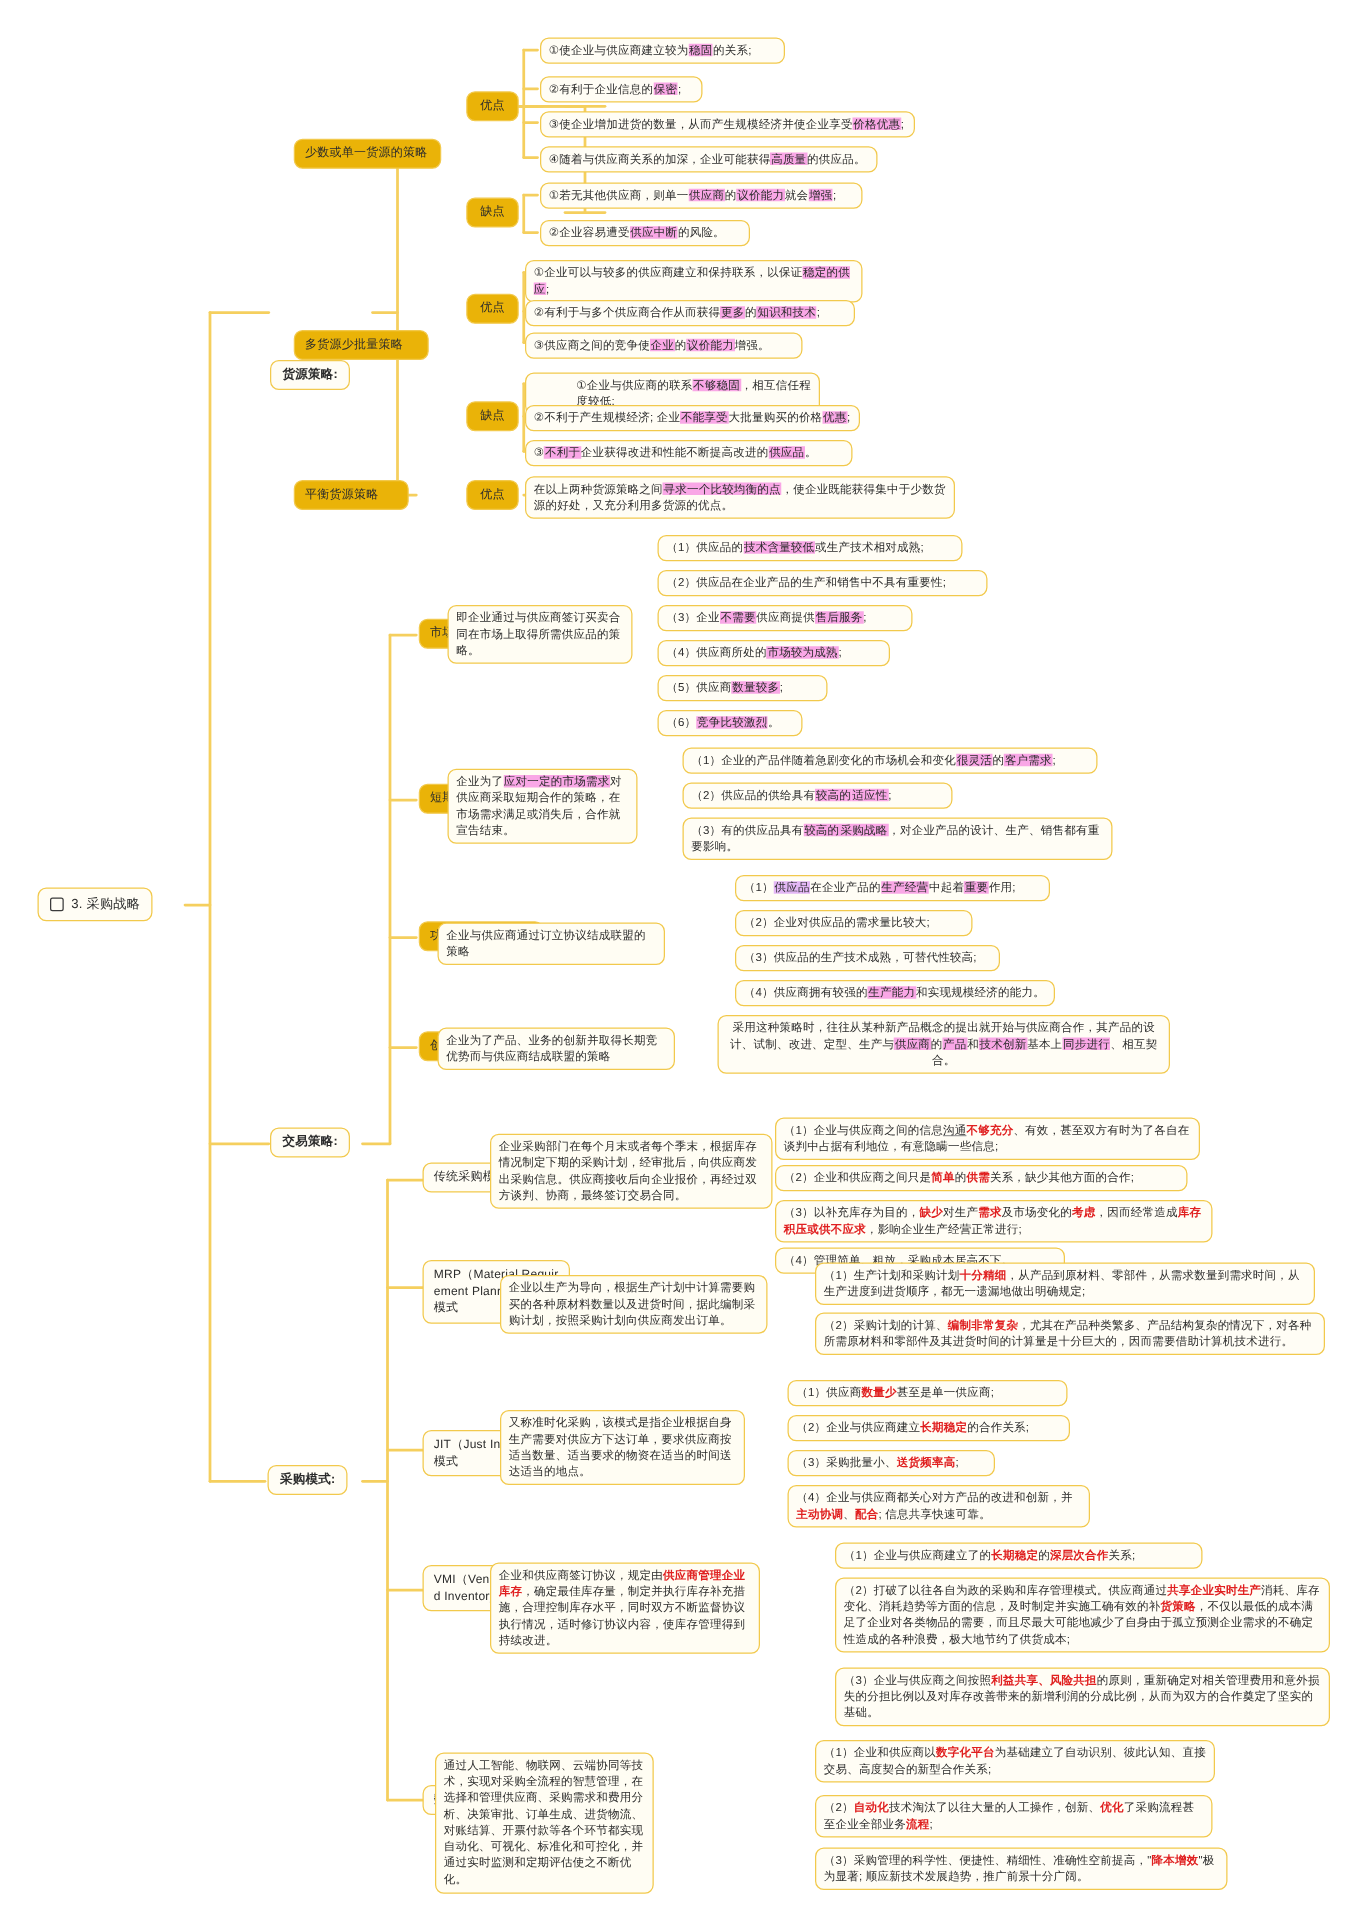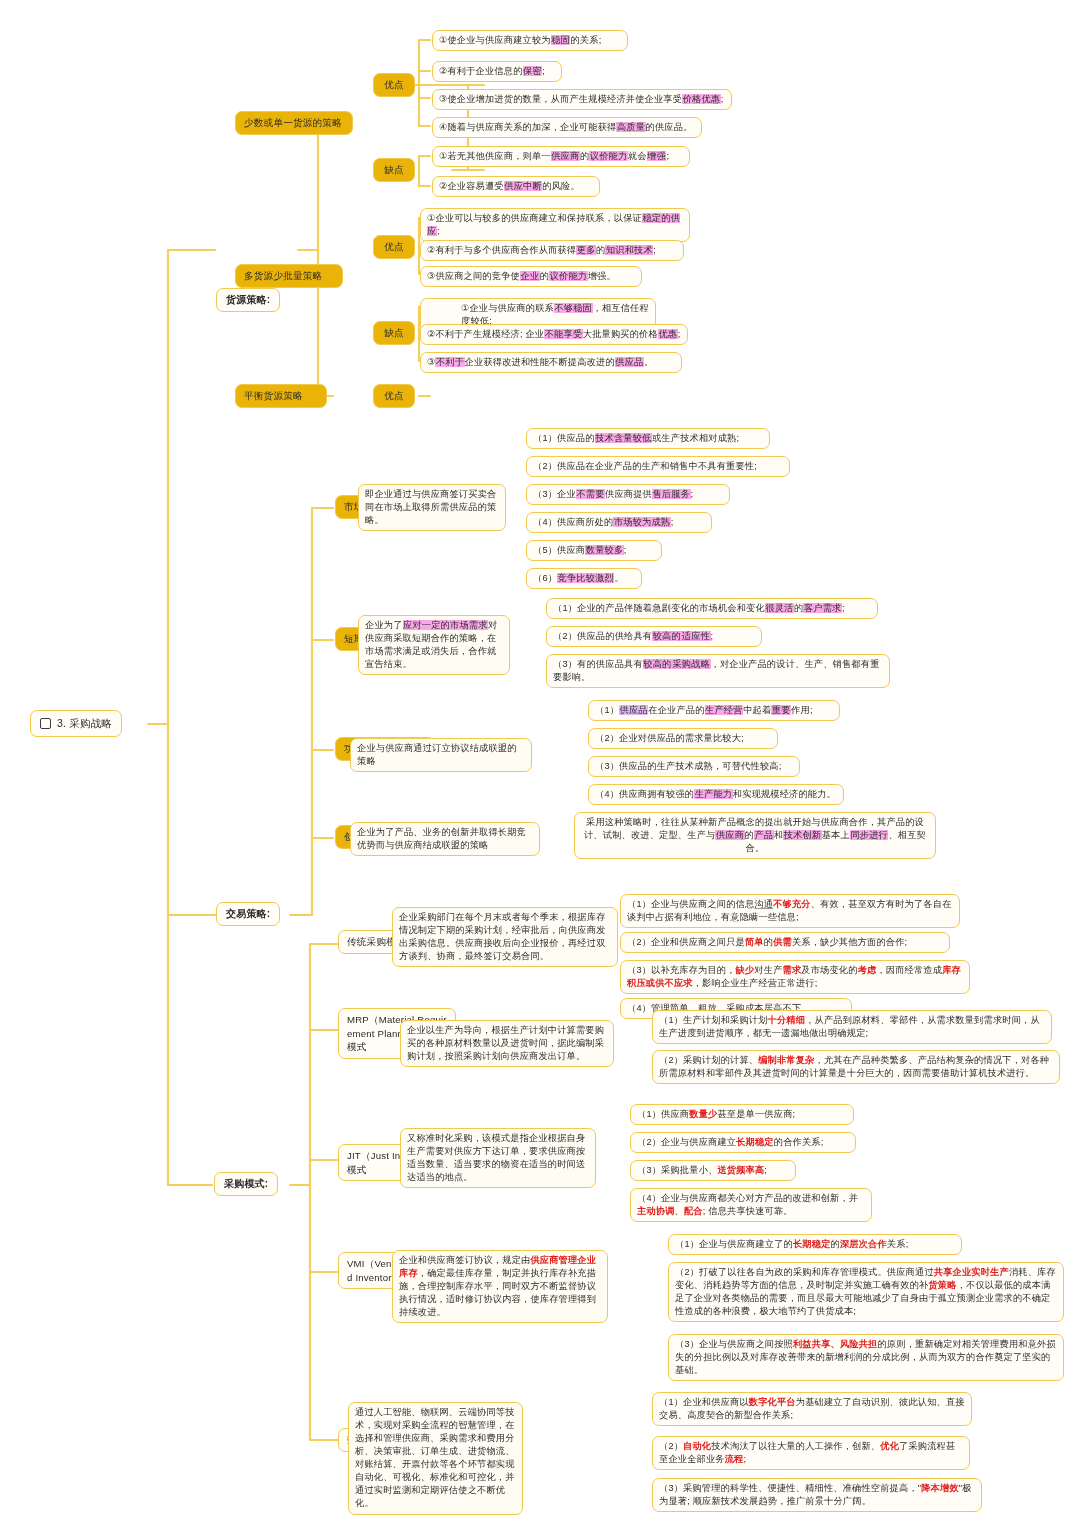--- a/index.html
+++ b/index.html
@@ -163,20 +163,21 @@
   <div class="node" style="left:432px; top:146px; width:258px;"><span>①若无其他供应商，则单一<mark class="pk">供应商</mark>的<mark class="pk">议价能力</mark>就会<mark class="pk">增强</mark>;</span></div>
   <div class="node" style="left:432px; top:176px; width:168px;"><span>②企业容易遭受<mark class="pk">供应中断</mark>的风险。</span></div>
 
   <div class="node" style="left:420px; top:208px; width:270px;"><span>①企业可以与较多的供应商建立和保持联系，以保证<mark class="pk">稳定的供应</mark>;</span></div>
   <div class="node" style="left:420px; top:240px; width:264px;"><span>②有利于与多个供应商合作从而获得<mark class="pk">更多</mark>的<mark class="pk">知识和技术</mark>;</span></div>
   <div class="node" style="left:420px; top:266px; width:222px;"><span>③供应商之间的竞争使<mark class="pk">企业</mark>的<mark class="pk">议价能力</mark>增强。</span></div>
   <div class="node" style="left:420px; top:298px; width:236px;padding-left:40px;"><span>①企业与供应商的联系<mark class="pk">不够稳固</mark>，相互信任程度较低;</span></div>
   <div class="node" style="left:420px; top:324px; width:268px;"><span>②不利于产生规模经济; 企业<mark class="pk">不能享受</mark>大批量购买的价格<mark class="pk">优惠</mark>;</span></div>
   <div class="node" style="left:420px; top:352px; width:262px;"><span>③<mark class="pk">不利于</mark>企业获得改进和性能不断提高改进的<mark class="pk">供应品</mark>。</span></div>
 
+  <div class="node" style="left:420px; top:381px; width:344px;"><span>在以上两种货源策略之间<mark class="pk">寻求一个比较均衡的点</mark>，使企业既能获得集中于少数货源的好处，又充分利用多货源的优点。</span></div>
 
   <div class="node sub" style="left:335px; top:495px; width:92px;"><span>市场交易策略</span></div>
   <div class="node sub" style="left:335px; top:627px; width:92px;"><span>短期合作策略</span></div>
   <div class="node sub" style="left:335px; top:737px; width:100px;"><span>功能性联盟策略</span></div>
   <div class="node sub" style="left:335px; top:825px; width:100px;"><span>创新性联盟策略</span></div>
 
   <div class="node desc" style="left:358px; top:484px; width:148px;"><span>即企业通过与供应商签订买卖合同在市场上取得所需供应品的策略。</span></div>
   <div class="node desc" style="left:358px; top:615px; width:152px;"><span>企业为了<mark class="pk">应对一定的市场需求</mark>对供应商采取短期合作的策略，在市场需求满足或消失后，合作就宣告结束。</span></div>
   <div class="node desc" style="left:350px; top:738px; width:182px;"><span>企业与供应商通过订立协议结成联盟的策略</span></div>
   <div class="node desc" style="left:350px; top:822px; width:190px;"><span>企业为了产品、业务的创新并取得长期竞优势而与供应商结成联盟的策略</span></div>

